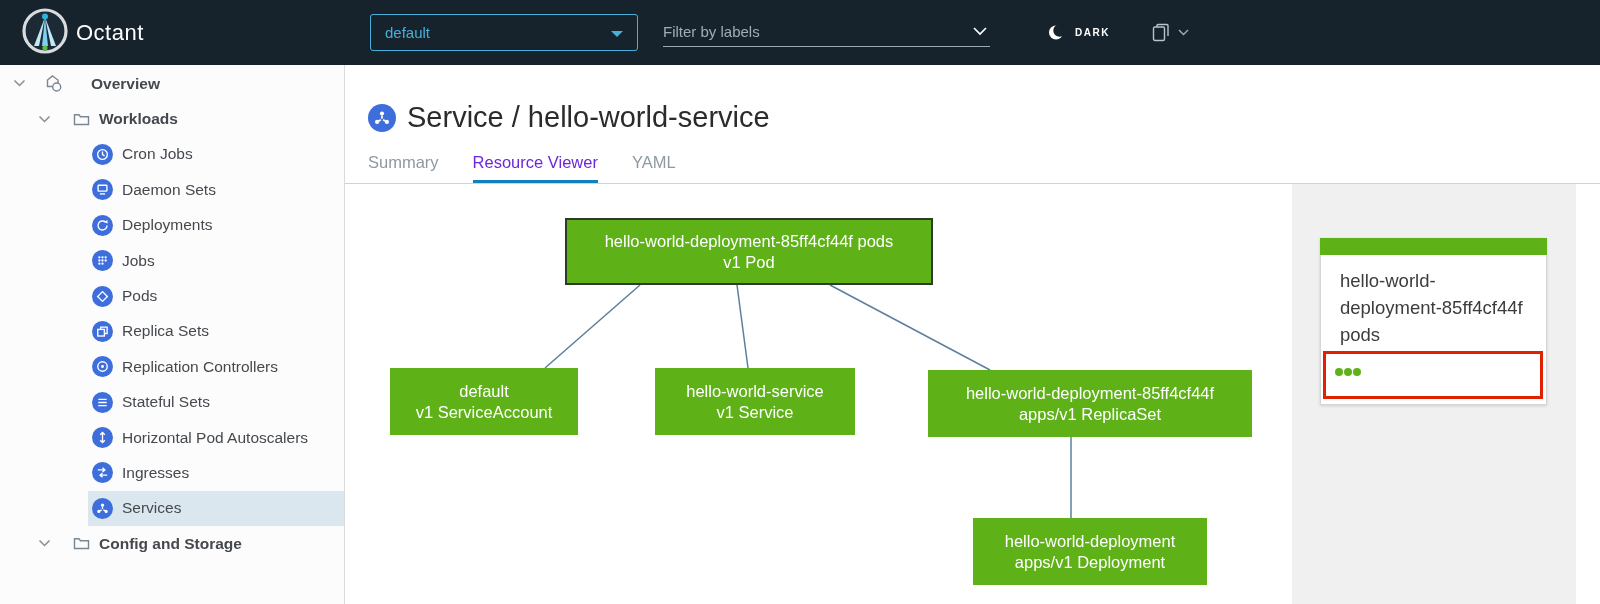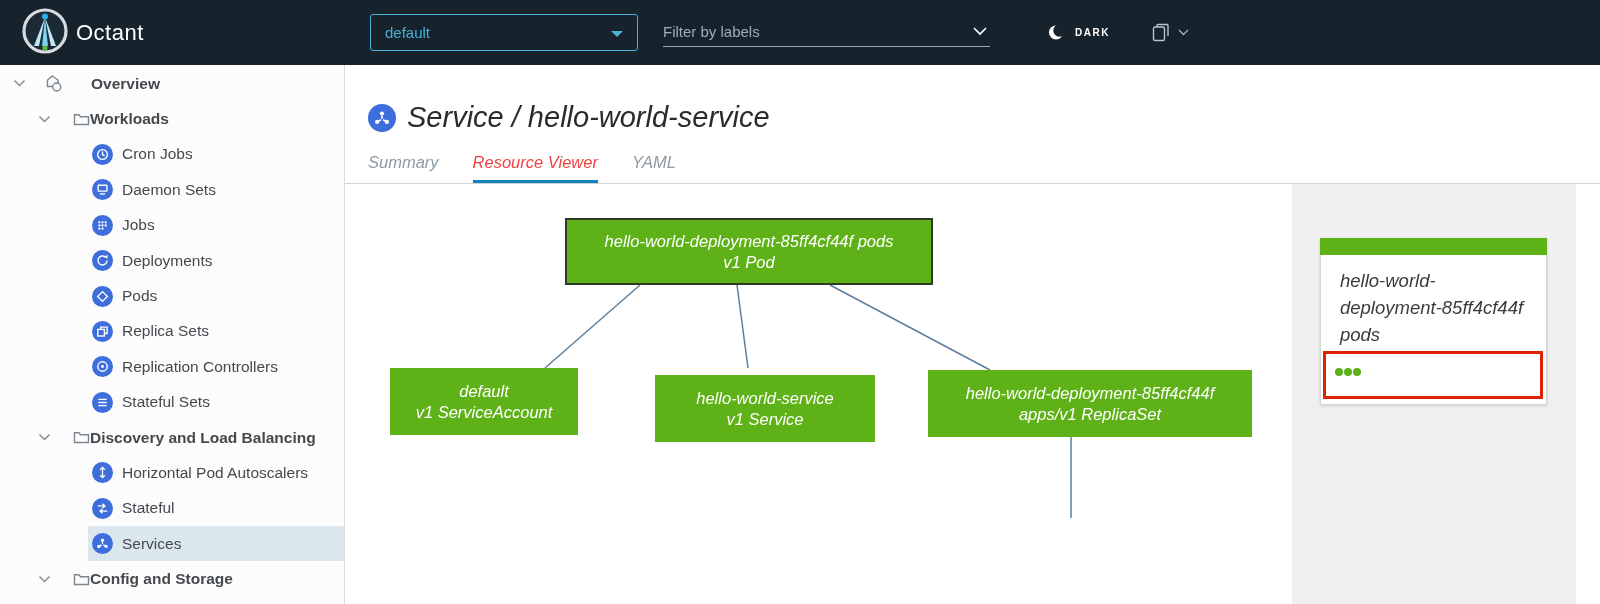--- a/index.html
+++ b/index.html
@@ -32,44 +32,44 @@
   .sidebar { position:absolute; top:65px; left:0; width:345px; height:539px; background:#fcfcfc;
              border-right:1px solid #dadada; padding-top:1px; }
   .srow { display:flex; align-items:center; height:35.4px; width:100%; color:#45494e; font-size:15.5px; cursor:pointer; }
   .srow.lvl0 { padding-left:13px; font-weight:700; }
   .srow.lvl1 { padding-left:38px; font-weight:700; }
   .srow.lvl2 { padding-left:92px; font-weight:400; }
   .srow.active { background:linear-gradient(to right, #fcfcfc 88px, #dbe7ee 88px);align-items:center; }
   .chev { width:13px; height:9px; flex:0 0 auto; }
   .lvl0 .gicon { margin-left:18px; width:19px; height:19px; flex:0 0 auto; }
   .lvl1 .gicon { margin-left:22px; width:17px; height:15px; flex:0 0 auto; }
-  .lvl0 .slabel { margin-left:28px; } .lvl1 .slabel { }
+  .lvl0 .slabel { margin-left:28px; } .lvl1 .slabel { margin-left:9px; }
   .ricon { width:21px; height:21px; flex:0 0 auto; }
   .lvl2 .slabel { margin-left:9px; }
 
   
-  .main { position:absolute; top:65px; left:345px; width:1255px; height:539px; background:#ffffff;font-style:italic; }
+  .main { position:absolute; top:65px; left:345px; width:1255px; height:539px; background:#ffffff; }
   .page-header { position:absolute; left:23px; top:36px; display:flex; align-items:center; gap:11px; }
   .title-icon { width:28px; height:28px; }
   .page-title { font-size:29px; font-weight:400; color:#2b2b2b; }
   .tabs { position:absolute; left:23px; top:88px; display:flex; gap:34px; }
   .tab { font-size:16.5px; color:#8e9aa3; padding-bottom:8px; border-bottom:4px solid transparent; cursor:pointer; }
-  .tab.active { color:#ef4444; border-bottom-color:#1180bd; }
+  .tab.active { color:#6d28d9; border-bottom-color:#1180bd; }
   .tabs-divider { position:absolute; left:0; top:118px; width:1255px; height:1px; background:#cfd3d6; }
 
   .workspace { position:absolute; left:0; top:119px; width:1255px; height:420px; background:#fff; }
   .graph-zone { position:absolute; left:0; top:0; width:947px; height:418px; }
   .edges { position:absolute; left:0; top:0; z-index:0; }
   .node { position:absolute; z-index:1; background:#5eb217; color:#ffffff; display:flex;
           flex-direction:column; align-items:center; justify-content:center;
           font-size:16.5px; line-height:21px; text-align:center; cursor:pointer; }
   .node.selected { border:2px solid #2e3b26; }
   .node-pod { left:220px; top:34px; width:368px; height:67px; }
   .node-sa  { left:45px;  top:184px; width:188px; height:67px; }
-  .node-svc { left:310px; top:184px; width:220px; height:67px;margin-top:7px; }
+  .node-svc { left:310px; top:184px; width:200px; height:67px; }
   .node-rs  { left:583px; top:186px; width:324px; height:67px; }
   .node-dep { left:628px; top:334px; width:234px; height:67px; }
 
   
   .minimap { position:absolute; left:947px; top:0; width:284px; height:420px; background:#f0f0f0; }
   .card { position:absolute; left:28px; top:54px; width:227px; height:167px; background:#ffffff;
           border:1px solid #d6d6d6; box-shadow:0 1px 3px rgba(0,0,0,.14); }
   .card-topbar { height:17px; background:#5eb217; margin:-1px -1px 0 -1px; }
   .card-title { padding:12px 18px 0 19px; font-size:18.5px; line-height:27px; color:#3c3c3c; word-wrap:break-word; }
   .alert-box { position:absolute; left:2px; top:112px; width:220px; height:48px;
@@ -158,46 +158,46 @@
       <circle cx="10" cy="10" r="10" fill="#3d6edb"></circle>
         <rect x="5.8" y="6" width="8.4" height="5.6" rx=".6" fill="none" stroke="#fff" stroke-width="1.3"></rect>
         <path d="M7.5 14.2h5" stroke="#fff" stroke-width="1.3"></path>
       </svg>
     <span class="slabel">Daemon Sets</span>
   </div>
 
   <div class="srow lvl2">
     <svg class="ricon" viewBox="0 0 20 20">
       <circle cx="10" cy="10" r="10" fill="#3d6edb"></circle>
+        <path d="M14.3 10a4.3 4.3 0 1 1-1.3-3.1" fill="none" stroke="#fff" stroke-width="1.3"></path>
+        <polygon points="14.6,4.6 15,8 11.8,7" fill="#fff"></polygon>
+      </svg>
+    <span class="slabel">Deployments</span>
+  </div>
+
+  <div class="srow lvl2">
+    <svg class="ricon" viewBox="0 0 20 20">
+      <circle cx="10" cy="10" r="10" fill="#3d6edb"></circle>
         <g fill="#fff">
           <circle cx="7" cy="7" r="1.1"></circle>
           <circle cx="10" cy="7" r="1.1"></circle>
           <circle cx="13" cy="7" r="1.1"></circle>
           <circle cx="7" cy="10" r="1.1"></circle>
           <circle cx="10" cy="10" r="1.1"></circle>
           <circle cx="13" cy="10" r="1.1"></circle>
           <circle cx="7" cy="13" r="1.1"></circle>
           <circle cx="10" cy="13" r="1.1"></circle>
         </g>
       </svg>
     <span class="slabel">Jobs</span>
   </div>
 
   <div class="srow lvl2">
     <svg class="ricon" viewBox="0 0 20 20">
       <circle cx="10" cy="10" r="10" fill="#3d6edb"></circle>
-        <path d="M14.3 10a4.3 4.3 0 1 1-1.3-3.1" fill="none" stroke="#fff" stroke-width="1.3"></path>
-        <polygon points="14.6,4.6 15,8 11.8,7" fill="#fff"></polygon>
-      </svg>
-    <span class="slabel">Deployments</span>
-  </div>
-
-  <div class="srow lvl2">
-    <svg class="ricon" viewBox="0 0 20 20">
-      <circle cx="10" cy="10" r="10" fill="#3d6edb"></circle>
         <rect x="6.7" y="6.7" width="6.6" height="6.6" fill="none" stroke="#fff" stroke-width="1.3" transform="rotate(45 10 10)"></rect>
       </svg>
     <span class="slabel">Pods</span>
   </div>
 
   <div class="srow lvl2">
     <svg class="ricon" viewBox="0 0 20 20">
       <circle cx="10" cy="10" r="10" fill="#3d6edb"></circle>
         <rect x="5.5" y="8" width="6.3" height="6.3" fill="none" stroke="#fff" stroke-width="1.3"></rect>
         <path d="M8.3 8V5.8h6.1v6.1h-2.4" fill="none" stroke="#fff" stroke-width="1.3"></path>
@@ -215,44 +215,35 @@
   </div>
 
   <div class="srow lvl2">
     <svg class="ricon" viewBox="0 0 20 20">
       <circle cx="10" cy="10" r="10" fill="#3d6edb"></circle>
         <path d="M6 7h8M6 10h8M6 13h8" stroke="#fff" stroke-width="1.3"></path>
       </svg>
     <span class="slabel">Stateful Sets</span>
   </div>
 
-  <div class="srow lvl1">
-    <svg class="chev" viewBox="0 0 13 9">
-        <polyline points="1.5,1.5 6.5,6.5 11.5,1.5" fill="none" stroke="#8c8c8c" stroke-width="1.5"></polyline>
-      </svg>
-    <svg class="gicon" viewBox="0 0 17 15">
-        <path d="M1.5 3.5v9h14V4.8h-8l-1.6-2H1.5z" fill="none" stroke="#7a8793" stroke-width="1.4"></path>
-      </svg>
-    <span class="slabel">Discovery and Load Balancing</span>
-  </div>
 
   <div class="srow lvl2">
     <svg class="ricon" viewBox="0 0 20 20">
       <circle cx="10" cy="10" r="10" fill="#3d6edb"></circle>
         <path d="M10 5.5v9M7.8 7.3 10 5.1l2.2 2.2M7.8 12.7 10 14.9l2.2-2.2" fill="none" stroke="#fff" stroke-width="1.3"></path>
       </svg>
     <span class="slabel">Horizontal Pod Autoscalers</span>
   </div>
 
   <div class="srow lvl2">
     <svg class="ricon" viewBox="0 0 20 20">
       <circle cx="10" cy="10" r="10" fill="#3d6edb"></circle>
         <path d="M5.5 7.5h6.5M10 5.5l2.3 2-2.3 2M14.5 12.5H8M10 10.5l-2.3 2 2.3 2" fill="none" stroke="#fff" stroke-width="1.3"></path>
       </svg>
-    <span class="slabel">Stateful</span>
+    <span class="slabel">Ingresses</span>
   </div>
 
   <div class="srow lvl2 active">
     <svg class="ricon" viewBox="0 0 20 20">
       <circle cx="10" cy="10" r="10" fill="#3d6edb"></circle>
         <circle cx="10" cy="6.8" r="1.5" fill="#fff"></circle>
         <circle cx="6.5" cy="12.8" r="1.5" fill="#fff"></circle>
         <circle cx="13.5" cy="12.8" r="1.5" fill="#fff"></circle>
         <path d="M10 8.3v2.2M9.2 11.3l-1.8 1M10.8 11.3l1.8 1" stroke="#fff" stroke-width="1.2" fill="none"></path>
       </svg>
@@ -308,20 +299,24 @@
         <span>default</span>
         <span>v1 ServiceAccount</span>
       </div>
       <div class="node node-svc">
         <span>hello-world-service</span>
         <span>v1 Service</span>
       </div>
       <div class="node node-rs">
         <span>hello-world-deployment-85ff4cf44f</span>
         <span>apps/v1 ReplicaSet</span>
+      </div>
+      <div class="node node-dep">
+        <span>hello-world-deployment</span>
+        <span>apps/v1 Deployment</span>
       </div>
     </div>
 
     <div class="minimap">
       <div class="card">
         <div class="card-topbar"></div>
         <div class="card-title">hello-world-deployment-85ff4cf44f pods</div>
         <div class="alert-box">
           <span><span class="dot"></span><span class="dot"></span><span class="dot"></span></span>
         </div>

